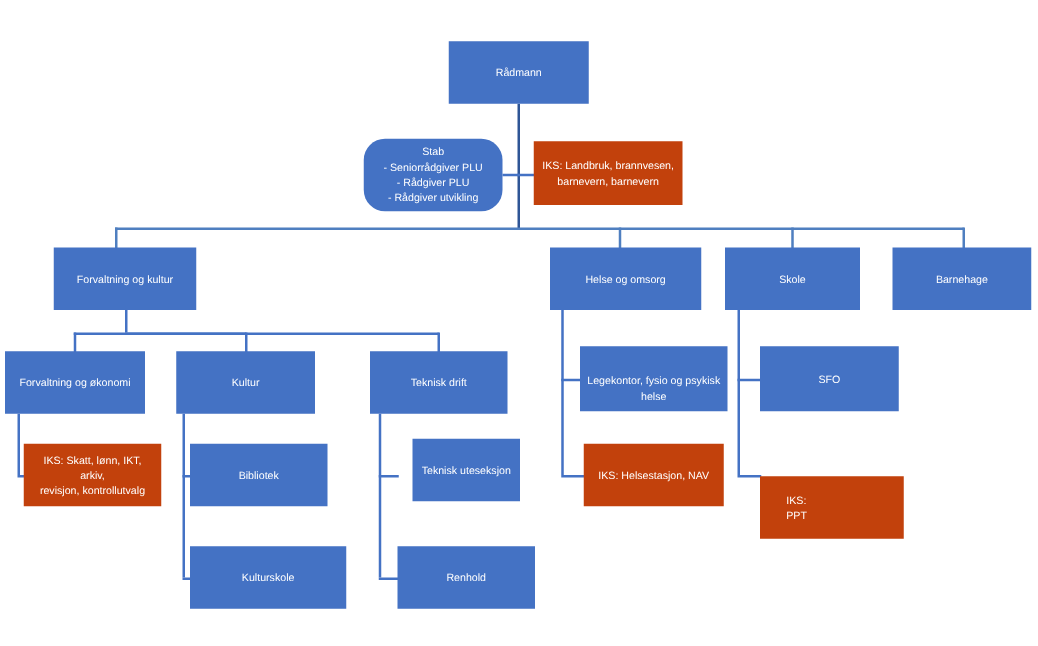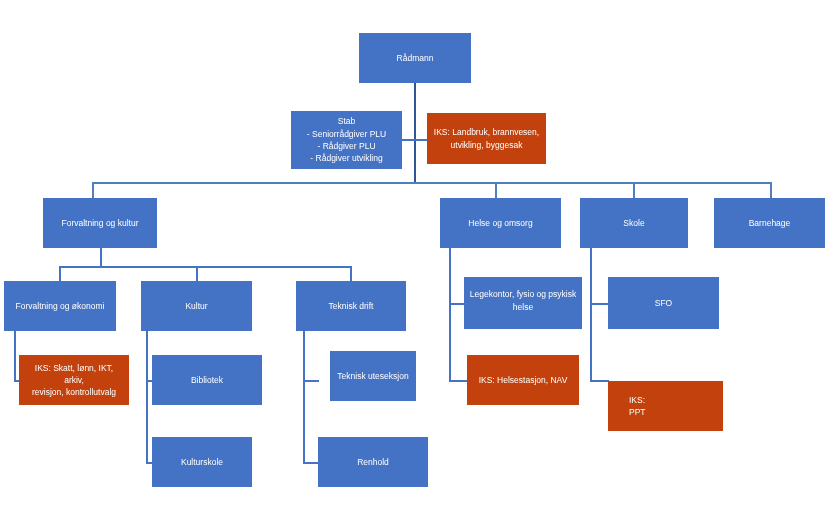--- a/index.html
+++ b/index.html
@@ -20,21 +20,21 @@
   .node {
     position: absolute;
     box-sizing: border-box;
     display: flex;
     align-items: center;
     justify-content: center;
     text-align: center;
     color: #ffffff;
     font-size: 8.5px;
     line-height: 1.45;
-    padding: 16px 5px;
+    padding: 6px 5px;
     z-index: 3;
   }
   .node.blue  { background: #4472C4; }
   .node.orange{ background: #c2410c; }
   .node .lines {
     width: 100%;
   }
   .node .lines span { display: block; }
   .node.align-left {
     justify-content: flex-start;
@@ -83,32 +83,32 @@
     <div class="conn h thin" style="left: 449px; top: 303px; width: 16px;"></div>
     <div class="conn h thin" style="left: 449px; top: 380px; width: 19px;"></div>
     <div class="conn v thin" style="left: 590px; top: 248px; height: 132px;"></div>
     <div class="conn h thin" style="left: 590px; top: 303px; width: 19px;"></div>
     <div class="conn h thin" style="left: 590px; top: 380px; width: 19px;"></div>
     <div class="node blue" style="left: 359px; top: 33px; width: 112px; height: 50px;">
       <div class="lines">
         <span>Rådmann</span>
       </div>
     </div>
-    <div class="node blue" style="left: 291px; top: 111px; width: 111px; height: 58px;">
+    <div class="node blue" style="left: 291px; top: 111px; width: 111px; height: 58px; border-radius: 17px;">
       <div class="lines">
         <span>Stab</span>
         <span>- Seniorrådgiver PLU</span>
         <span>- Rådgiver PLU</span>
         <span>- Rådgiver utvikling</span>
       </div>
     </div>
     <div class="node orange" style="left: 427px; top: 113px; width: 119px; height: 51px;">
       <div class="lines">
         <span>IKS: Landbruk, brannvesen,</span>
-        <span>utvikling, byggesak</span>
+        <span>barnevern, barnevern</span>
       </div>
     </div>
     <div class="node blue" style="left: 43px; top: 198px; width: 114px; height: 50px;">
       <div class="lines">
         <span>Forvaltning og kultur</span>
       </div>
     </div>
     <div class="node blue" style="left: 440px; top: 198px; width: 121px; height: 50px;">
       <div class="lines">
         <span>Helse og omsorg</span>
@@ -170,21 +170,21 @@
       <div class="lines">
         <span>IKS: Helsestasjon, NAV</span>
       </div>
     </div>
     <div class="node orange align-left" style="left: 608px; top: 355px; width: 115px; height: 50px; margin-top: 26px;">
       <div class="lines">
         <span>IKS:</span>
         <span>PPT</span>
       </div>
     </div>
-    <div class="node blue" style="left: 152px; top: 437px; width: 100px; height: 50px;">
+    <div class="node blue" style="left: 152px; top: 437px; width: 125px; height: 50px;">
       <div class="lines">
         <span>Kulturskole</span>
       </div>
     </div>
     <div class="node blue" style="left: 318px; top: 437px; width: 110px; height: 50px;">
       <div class="lines">
         <span>Renhold</span>
       </div>
     </div>
   </div>

